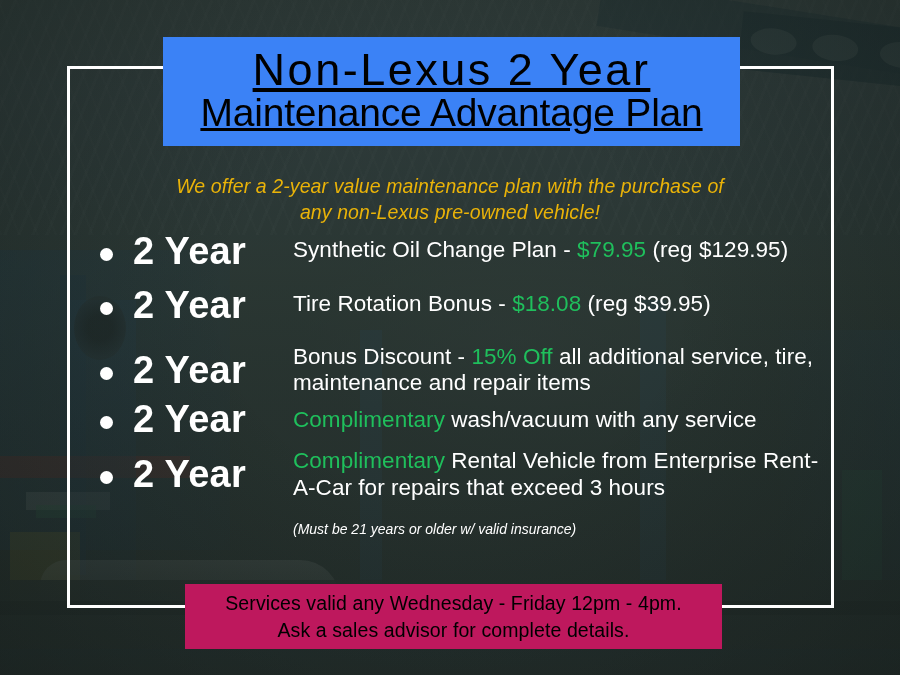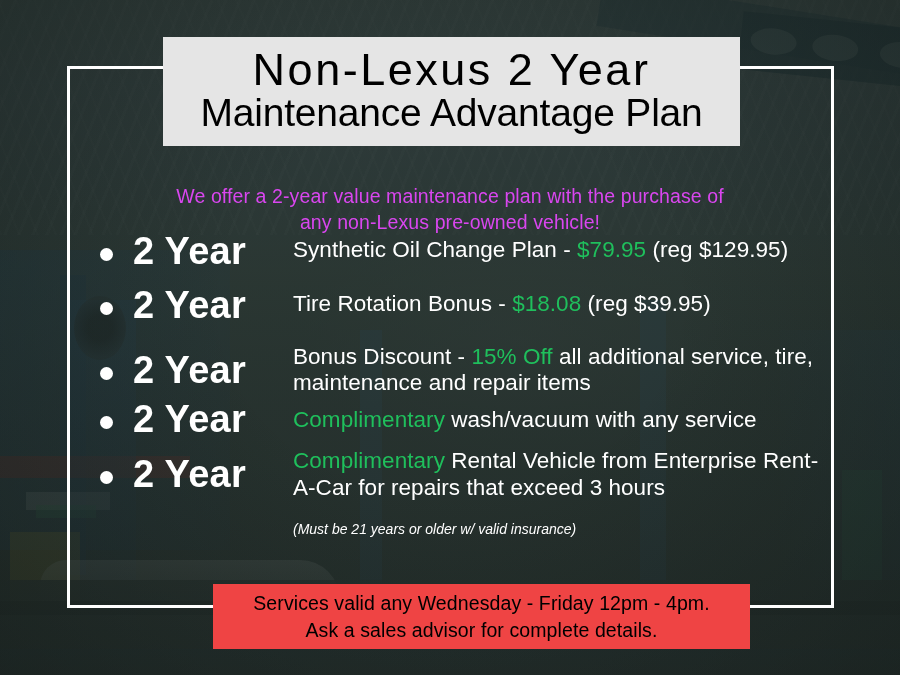--- a/index.html
+++ b/index.html
@@ -142,25 +142,26 @@
     width:767px; height:542px;
     border:3px solid #ffffff;
     z-index:2;
   }
 
   
   .title-box {
     position:absolute;
     left:163px; top:37px;
     width:577px; height:109px;
-    background:#e5e5e5;
+    background:#3b82f6;
     z-index:3;
     display:flex; flex-direction:column;
     align-items:center; justify-content:center;
     padding-bottom:2px;
+    text-decoration:underline;
   }
   .title-line1 {
     font-size:45px;
     font-weight:400;
     letter-spacing:2.5px;
     color:#000000;
     line-height:1.02;
     white-space:nowrap;
   }
   .title-line2 {
@@ -169,27 +170,28 @@
     letter-spacing:-0.2px;
     color:#000000;
     line-height:1.05;
     margin-top:1px;
     white-space:nowrap;
   }
 
   
   .subtitle {
     position:absolute;
-    left:150px; top:184px;
+    left:150px; top:174px;
     width:600px;
     z-index:3;
     text-align:center;
+    font-style:italic;
     font-size:19.5px;
     line-height:1.33;
-    color:#d946ef;
+    color:#eab308;
     letter-spacing:0.1px;
   }
 
   
   .bullets {
     position:absolute;
     left:100px; top:232px;
     width:740px;
     z-index:3;
   }
@@ -242,24 +244,24 @@
   .row-5 { margin-bottom:0; }
   .row-3 .bullet-term, .row-5 .bullet-term { margin-top:12px; }
   .row-3 .bullet-dot, .row-5 .bullet-dot { margin-top:28px; }
   .row-4 .bullet-desc { padding-top:7px; }
 
   
   .footer-box {
     position:absolute;
     left:185px; top:584px;
     width:537px; height:65px;
-    background:#ef4444;
+    background:#be185d;
     z-index:4;
     display:flex; flex-direction:column;
-    align-items:center; justify-content:center;margin-left:28px;
+    align-items:center; justify-content:center;
   }
   .footer-line {
     font-size:19.5px;
     line-height:1.36;
     color:#000000;
     letter-spacing:0.1px;
     white-space:nowrap;
   }
 </style>
 </head>

